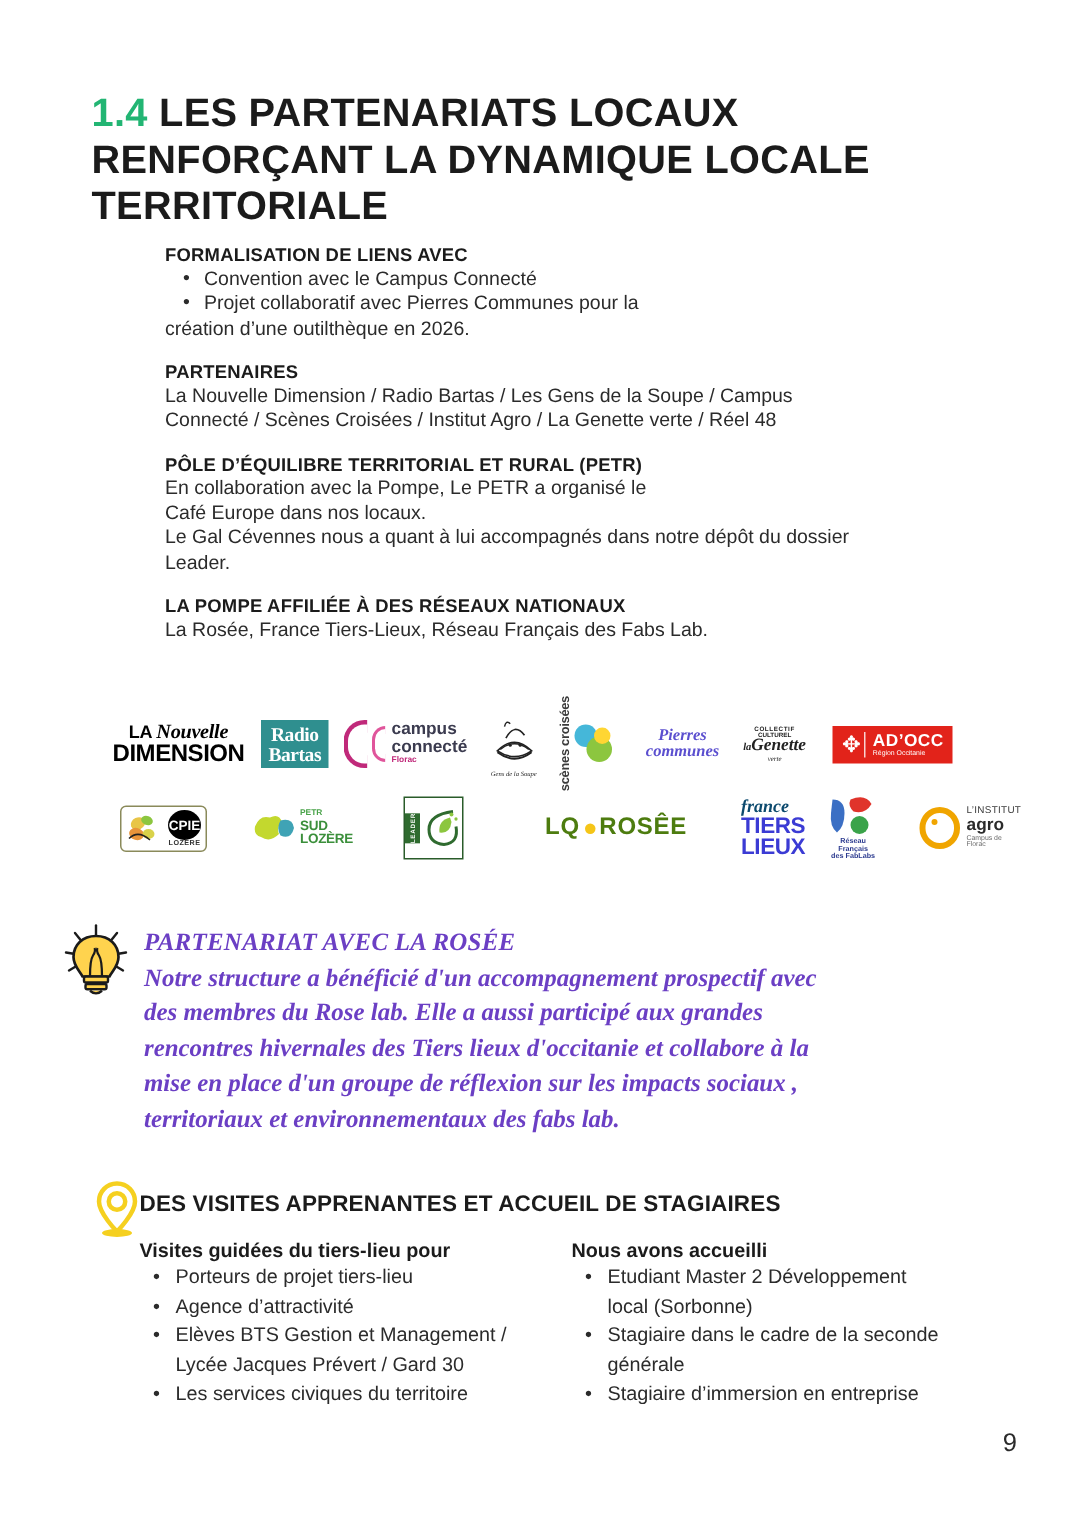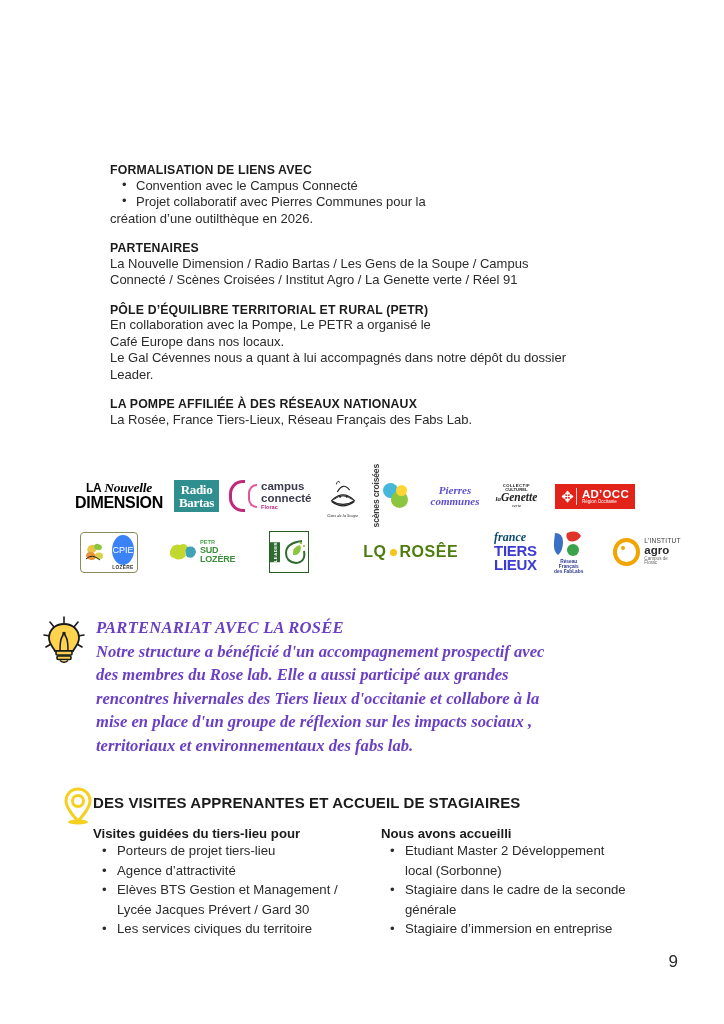--- a/index.html
+++ b/index.html
@@ -95,22 +95,22 @@
   .l-ad{background:#e2231a;color:#fff;padding:4px 6px;align-items:center;}
   .l-ad .mark{font-size:15px;line-height:1;margin-right:4px;letter-spacing:-2px;}
   .l-ad .bar{width:1px;height:17px;background:#fff;margin-right:5px;opacity:.8;}
   .l-ad .tx{line-height:1.05;}
   .l-ad .tx b{display:block;font-size:11.5px;font-weight:bold;letter-spacing:0.3px;}
   .l-ad .tx i{display:block;font-size:4.6px;font-style:normal;}
 
   
   .l-cp{border:1px solid #8a8a5a;border-radius:4px;padding:2px 3px;align-items:center;}
   .l-cp .blob{width:26px;height:22px;position:relative;margin-right:2px;}
-  .l-cp .circ{width:22px;height:30px;border-radius:50%;background:#3b82f6;color:#fff;
-    display:flex;align-items:center;justify-content:center;font-size:9px;font-weight:normal;}
+  .l-cp .circ{width:22px;height:20px;border-radius:50%;background:#000000;color:#fff;
+    display:flex;align-items:center;justify-content:center;font-size:9px;font-weight:bold;}
   .l-cp .lz{font-size:4.8px;font-weight:bold;color:#333;letter-spacing:0.3px;}
 
   
   .l-petr{align-items:center;}
   .l-petr .map{width:30px;height:22px;position:relative;margin-right:2px;}
   .l-petr .tx{line-height:1.0;color:#3b7a3b;}
   .l-petr .tx .s{display:block;font-size:5.6px;font-weight:bold;color:#4aa34a;}
   .l-petr .tx .b{display:block;font-size:9px;font-weight:bold;color:#3b8f3b;letter-spacing:-0.2px;}
 
   
@@ -165,38 +165,42 @@
     padding-left:24px;position:relative;}
   ul.vl li:before{content:"\2022";position:absolute;left:9px;top:0;}
 
   .pageno{position:absolute;right:46px;top:952px;font-size:17px;color:#2b2b2b;}
 </style>
 </head>
 <body>
 
 <div class="page">
 
+  <h1 class="title">
+    <span class="num">1.4</span>
+    <span>LES PARTENARIATS LOCAUX RENFORÇANT LA DYNAMIQUE LOCALE TERRITORIALE</span>
+  </h1>
 
   <div class="body-block">
 
     <div>
       <div class="sec-head">FORMALISATION DE LIENS AVEC</div>
       <ul class="dots">
         <li>Convention avec le Campus Connecté</li>
         <li>Projet collaboratif avec Pierres Communes pour la</li>
       </ul>
       <div class="hang">création d’une outilthèque en 2026.</div>
     </div>
 
     <div class="gap"></div>
 
     <div>
       <div class="sec-head">PARTENAIRES</div>
       <div class="sec-body">La Nouvelle Dimension / Radio Bartas / Les Gens de la Soupe /  Campus</div>
-      <div class="sec-body">Connecté / Scènes Croisées / Institut Agro / La Genette verte / Réel 91</div>
+      <div class="sec-body">Connecté / Scènes Croisées / Institut Agro / La Genette verte / Réel 48</div>
     </div>
 
     <div class="gap"></div>
 
     <div>
       <div class="sec-head">PÔLE D’ÉQUILIBRE TERRITORIAL ET RURAL (PETR)</div>
       <div class="sec-body">En collaboration avec la Pompe, Le PETR a organisé le</div>
       <div class="sec-body">Café Europe dans nos locaux.</div>
       <div class="sec-body">Le Gal Cévennes nous a quant à lui accompagnés dans notre dépôt du dossier</div>
       <div class="sec-body">Leader.</div>

